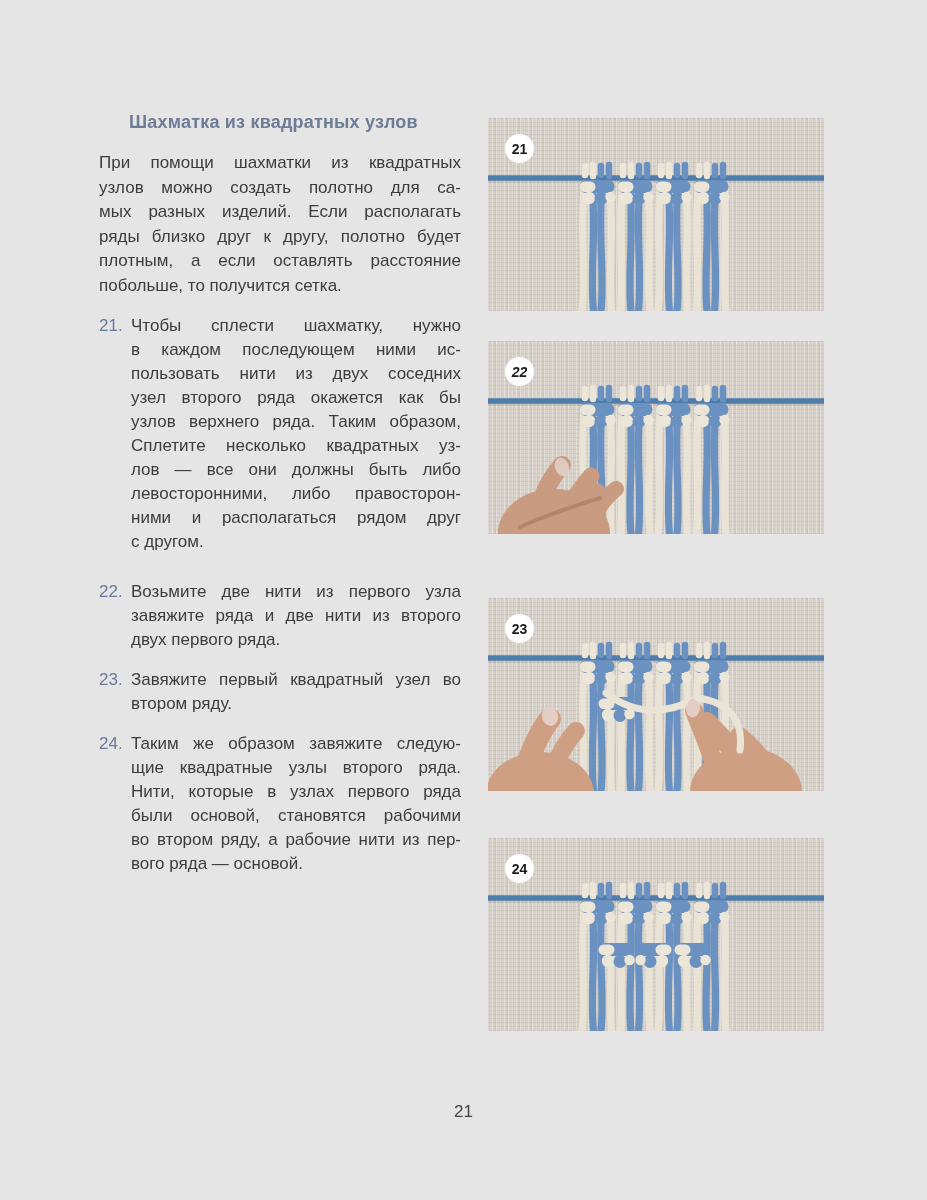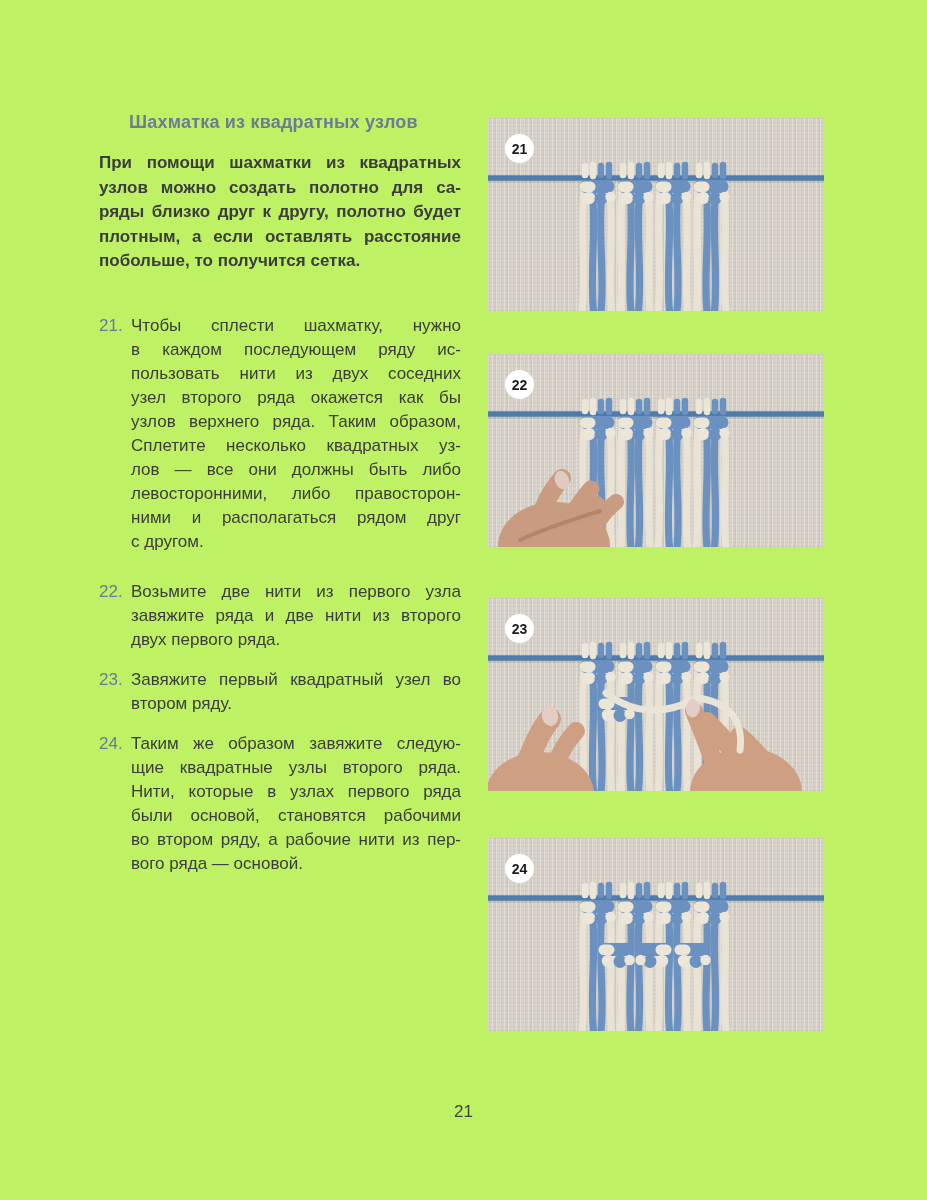--- a/index.html
+++ b/index.html
@@ -1,26 +1,26 @@
 <!DOCTYPE html>
 <html><head>
 <meta charset="utf-8">
 <style>
   html,body{margin:0;padding:0;background:#ffffff;}
   .page{
-    position:relative;width:927px;height:1200px;background:#bef264;
+    position:relative;width:927px;height:1200px;background:#e5e5e5;
     font-family:"Liberation Sans","DejaVu Sans",sans-serif;color:#3c3c3c;overflow:hidden;
   }
   .heading{
     position:absolute;left:129px;top:112px;margin:0;
     font-size:18px;font-weight:700;color:#6d7c96;letter-spacing:.2px;
   }
   .textcol{position:absolute;left:99px;width:362px;}
   .intro{top:151px;font-size:17px;}
-  .intro .jline{line-height:24.5px;font-weight:bold;}
+  .intro .jline{line-height:24.5px;}
   .jline{text-align:justify;text-align-last:justify;line-height:24px;white-space:normal;}
   .jline.last{text-align-last:left;}
   .step{position:absolute;left:99px;width:362px;font-size:17px;}
   .step .num{position:absolute;left:0;top:0;font-weight:400;color:#68799b;line-height:24px;}
   .step .body{margin-left:32px;}
   .photo{
     position:absolute;left:488px;width:336px;height:193px;overflow:hidden;
     background-color:#d6d0c7;
     background-image:
       repeating-linear-gradient(90deg, rgba(255,255,255,.28) 0 1px, rgba(255,255,255,0) 1px 4px),
@@ -67,30 +67,31 @@
   </defs>
 </svg>
 
 <div class="page">
 
   <h2 class="heading">Шахматка из квадратных узлов</h2>
 
   <div class="textcol intro" style="position:absolute;top:151px;">
     <div class="jline">При помощи шахматки из квадратных</div>
     <div class="jline">узлов можно создать полотно для са-</div>
+    <div class="jline">мых разных изделий. Если располагать</div>
     <div class="jline">ряды близко друг к другу, полотно будет</div>
     <div class="jline">плотным, а если оставлять расстояние</div>
     <div class="jline last">побольше, то получится сетка.</div>
   </div>
 
   <div class="step" style="top:314px;">
     <span class="num">21.</span>
     <div class="body">
       <div class="jline">Чтобы сплести шахматку, нужно</div>
-      <div class="jline">в каждом последующем ряду ис-</div>
+      <div class="jline">в каждом последующем ними ис-</div>
       <div class="jline">пользовать нити из двух соседних</div>
       <div class="jline">узел второго ряда окажется как бы</div>
       <div class="jline">узлов верхнего ряда. Таким образом,</div>
       <div class="jline">Сплетите несколько квадратных уз-</div>
       <div class="jline">лов — все они должны быть либо</div>
       <div class="jline">левосторонними, либо правосторон-</div>
       <div class="jline">ними и располагаться рядом друг</div>
       <div class="jline last">с другом.</div>
     </div>
   </div>
@@ -155,21 +156,21 @@
       <g transform="translate(223,60)">
           <use href="#knottop"></use>
           <use href="#knotbody"></use>
         </g>
     </svg>
     <div class="badge">
         <span>21</span>
       </div>
   </figure>
 
-  <figure class="photo" style="top:354px;">
+  <figure class="photo" style="top:341px;font-style:italic;">
     <svg viewBox="0 0 336 193" preserveAspectRatio="none">
       <line x1="0" y1="63.5" x2="336" y2="63.5" stroke="rgba(80,70,60,0.15)" stroke-width="2"></line>
       <line x1="0" y1="60" x2="336" y2="60" stroke="#4e7cab" stroke-width="5.5"></line>
       <g transform="translate(109,60)">
           <use href="#cordquad"></use>
         </g>
       <g transform="translate(147,60) scale(-1,1)">
           <use href="#cordquad"></use>
         </g>
       <g transform="translate(185,60)">

